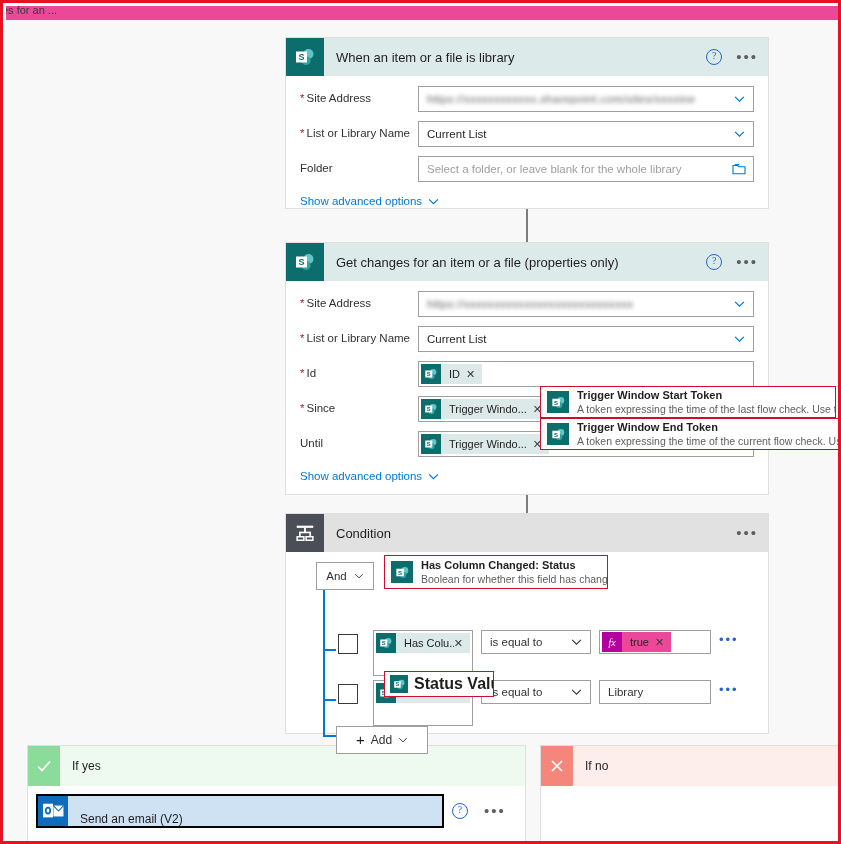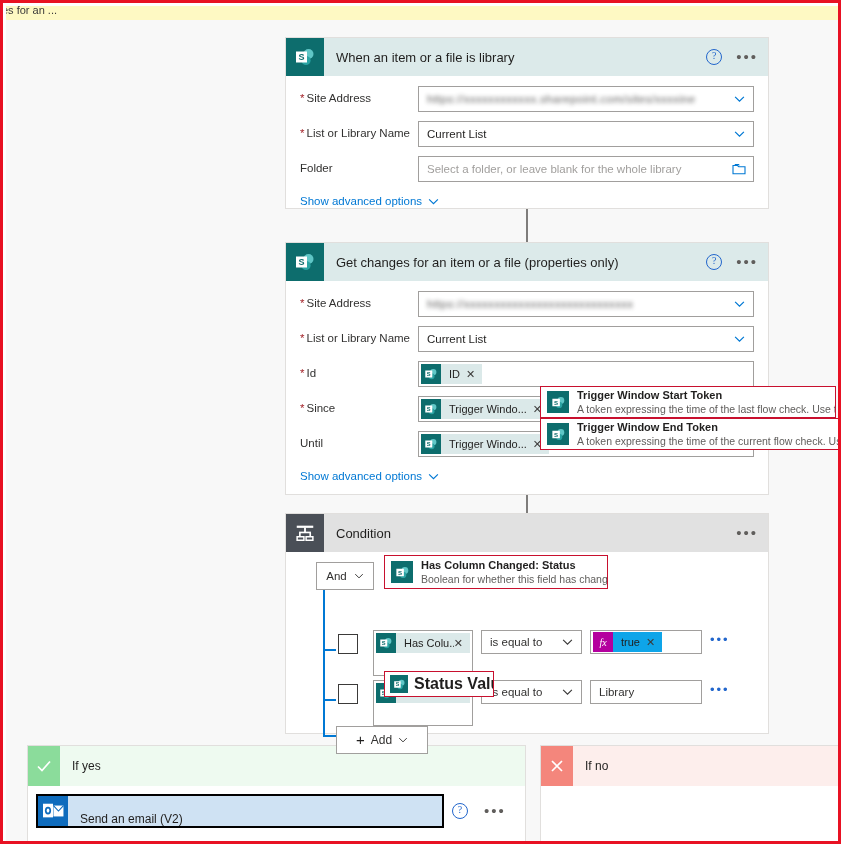--- a/index.html
+++ b/index.html
@@ -24,21 +24,21 @@
     box-sizing: border-box;
     border: 3px solid #e81123;
     background: #ffffff;
     overflow: hidden;
   }
   .top-strip {
     position: absolute;
     left: 3px; top: 3px;
     width: 835px;
     height: 14px;
-    background: #fef9c3;
+    background: #ec4899;
     overflow: hidden;
   }
   .top-strip-text {
     position: absolute;
     left: -4px; top: -2px;
     font-size: 11px;
     color: #3b3a39;
     white-space: nowrap;
   }
   .canvas {
@@ -196,21 +196,21 @@
   .token .tk-txt {
     padding: 0 6px 0 8px;
     white-space: nowrap;
     overflow: hidden;
   }
   .token .tk-x {
     padding-right: 7px;
     color: #3b3a39;
     font-size: 11px;
   }
-  .token.fx { background: #0ea5e9; }
+  .token.fx { background: #ec4899; }
   .token.fx .tk-ico { background: #b4009e; }
 
   
   .callout {
     position: absolute;
     background: #ffffff;
     border: 1.5px solid #c8102e;
     display: flex;
     align-items: center;
     box-sizing: border-box;
@@ -288,21 +288,21 @@
   .field-box {
     width: 100px;
     min-height: 22px;
     border: 1px solid #a19f9d;
     background: #fff;
     padding: 2px;
     box-sizing: border-box;
   }
   .field-box.tall { height: 46px; }
   .op-box {
-    width: 101px; height: 24px;
+    width: 110px; height: 24px;
     border: 1px solid #a19f9d;
     background: #fff;
     display: flex;
     align-items: center;
     padding: 0 8px;
     font-size: 11.5px;
     position: relative;
     box-sizing: border-box;
   }
   .val-box {

